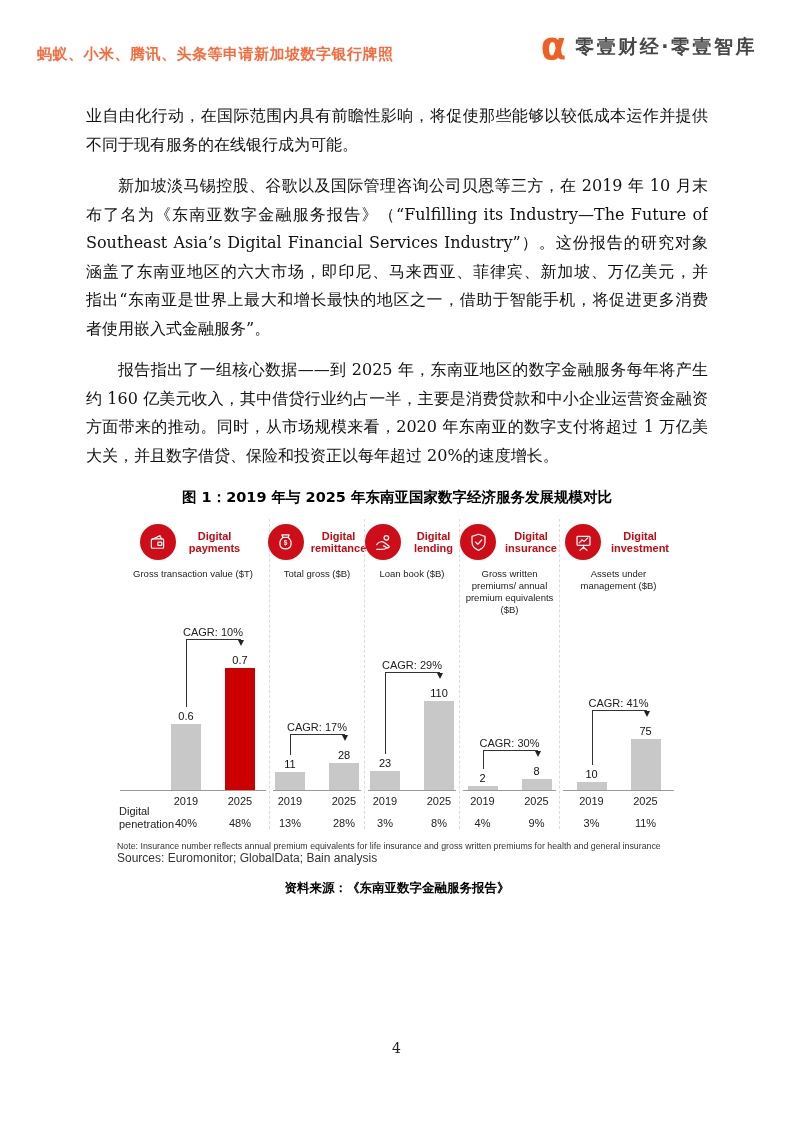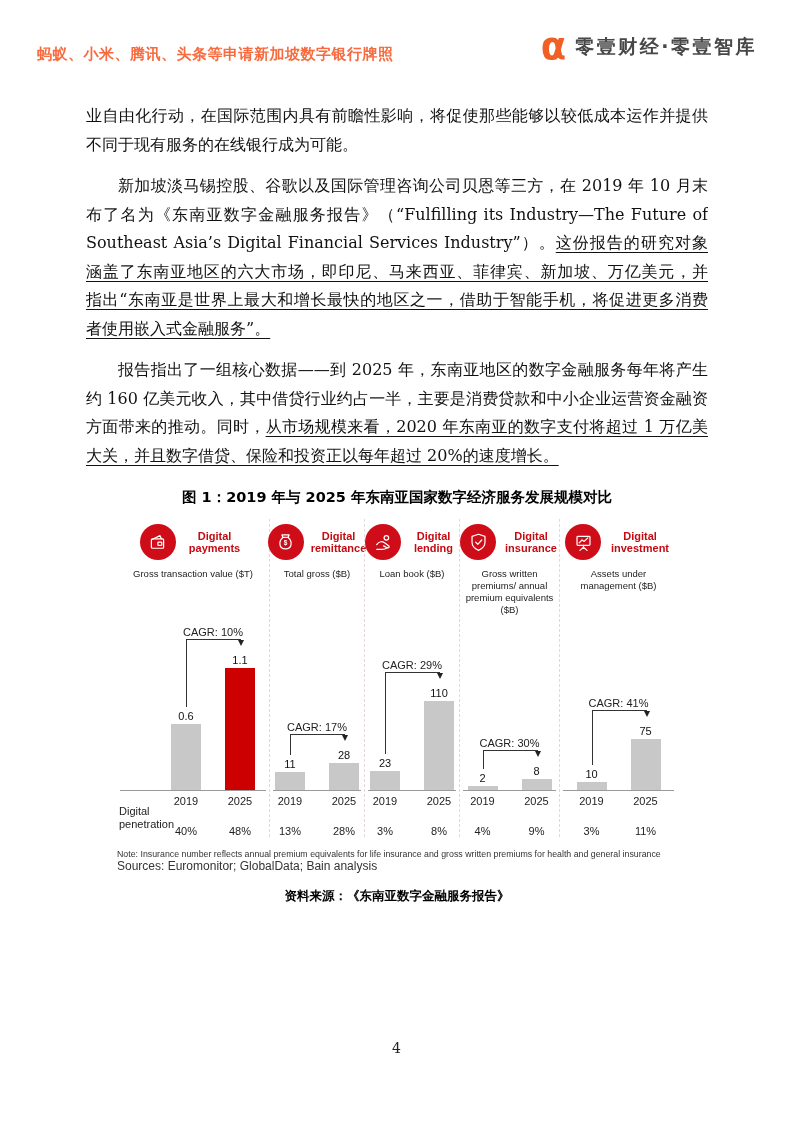--- a/index.html
+++ b/index.html
@@ -16,21 +16,21 @@
                 font-family:"DejaVu Sans", sans-serif; margin-right:9px; }
   .brand-name { font-size:19px; font-weight:bold; color:#474747; letter-spacing:2.5px; }
 
   
   .content { position:absolute; left:86px; top:102px; width:622px; }
   .para { margin-bottom:13px; }
   .line { font-size:16px; line-height:28.5px; height:28.5px;
           text-align:justify; text-align-last:justify; overflow:hidden; }
   .line.last { text-align-last:left; }
   .line.ind { text-indent:2em; }
-  .u { text-decoration:underline; text-underline-offset:3.5px; text-decoration-thickness:1px; }
+  .u { text-underline-offset:3.5px; text-decoration-thickness:1px; }
 
   
   .fig-caption { margin-top:18px; text-align:center; font-family:"DejaVu Sans", sans-serif;
                  font-weight:bold; font-size:14.5px; color:#000; }
   .chart { position:relative; margin:12px 0 0 31px; width:560px;
            font-family:"Liberation Sans", sans-serif; }
   .cols { display:flex; }
   .col { position:relative; box-sizing:border-box; }
   .col + .col { border-left:1px dashed #e4d8d6; }
 
@@ -51,21 +51,21 @@
   .bval { font-size:11px; height:15px; line-height:15px; color:#111; }
   .bar { width:30px; background:#c8c8c8; }
   .bar.red { background:#cc0000; }
   .cagr { position:absolute; font-size:11px; color:#222; text-align:center; height:14px; line-height:14px; }
   .bracket { position:absolute; border-top:1px solid #333; border-left:1px solid #333; }
   .bracket .arr { position:absolute; right:-3px; top:0; width:0; height:0;
                   border-left:3px solid transparent; border-right:3px solid transparent;
                   border-top:6px solid #222; }
   .baseline { height:1px; background:#9a9a9a; margin:0 3px; }
   .pair.years { margin-top:4px; }
-  .pair.pen { margin-top:18px; }
+  .pair.pen { margin-top:10px; }
   .pair.years span, .pair.pen span { width:34px; text-align:center; font-size:11px; color:#222; }
   .pen-label { position:absolute; left:2px; top:286px; width:62px;
                font-size:11px; line-height:13px; color:#222; }
   .chart-note { margin-top:12px; font-size:8.8px; line-height:11.5px; color:#333; }
   .chart-sources { font-size:12px; line-height:11.5px; color:#333; }
   .fig-source { margin-top:16px; text-align:center; font-family:"DejaVu Sans", sans-serif;
                 font-weight:bold; font-size:12.5px; color:#000; }
 
   .pagenum { position:absolute; top:1040px; left:0; width:100%; text-align:center;
              font-size:14px; color:#222; }
@@ -125,21 +125,21 @@
               <div class="cagr" style="bottom:151px; left:calc(50% + -25px); width:90px;">CAGR: 10%</div>
               <div class="bracket" style="bottom:83px; height:67px; left:calc(50% + -7px); width:54px;">
                 <i class="arr"></i>
               </div>
               <div class="pair bars" style="padding-left:40px">
                 <div class="barwrap">
                   <div class="bval">0.6</div>
                   <div class="bar" style="height:66px"></div>
                 </div>
                 <div class="barwrap">
-                  <div class="bval">1.1</div>
+                  <div class="bval">0.7</div>
                   <div class="bar red" style="height:122px"></div>
                 </div>
               </div>
             </div>
             <div class="baseline"></div>
             <div class="pair years" style="padding-left:40px">
               <span>2019</span>
               <span>2025</span>
             </div>
             <div class="pair pen" style="padding-left:40px">

